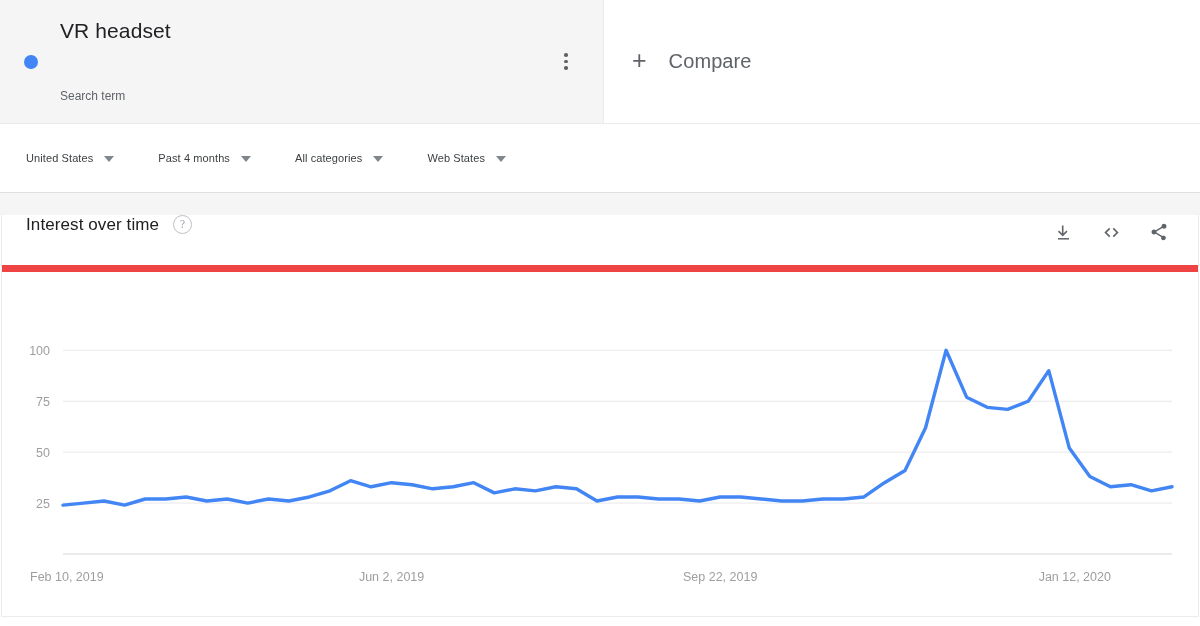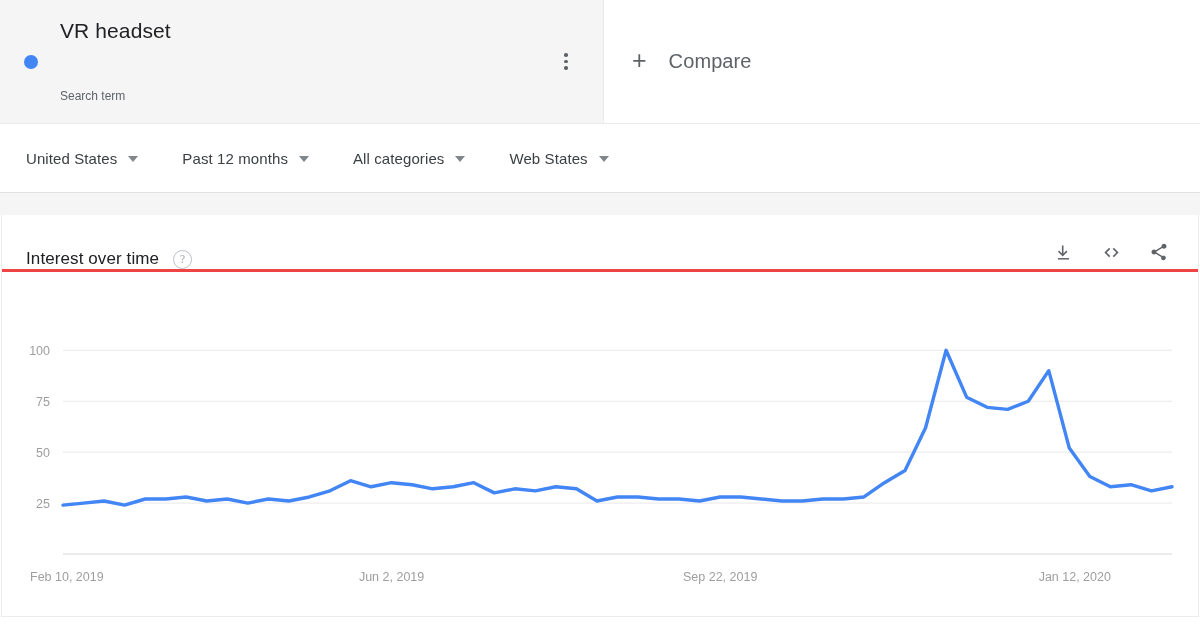--- a/index.html
+++ b/index.html
@@ -107,21 +107,21 @@
     box-sizing: border-box;
   }
   .filter {
     display: flex;
     align-items: center;
     cursor: pointer;
     margin-right: 44px;
   }
   .filter:first-child { margin-left: 26px; }
   .filter-label {
-    font-size: 15px;
+    font-size: 11px;
     color: #3c4043;
     letter-spacing: 0.1px;
   }
   .caret {
     width: 0; height: 0;
     border-left: 5.5px solid transparent;
     border-right: 5.5px solid transparent;
     border-top: 6.5px solid #80868b;
     margin-left: 11px;
     margin-top: 2px;
@@ -138,23 +138,23 @@
     margin: 0 1px 0 1px;
     background: #ffffff;
     border: 1px solid #ececec;
     border-top: none;
     box-sizing: border-box;
     height: 402px;
   }
   .card-head {
     height: 57px;
     display: flex;
-    align-items: flex-end;
+    align-items: flex-start;
     padding: 0 22px 0 24px;
-    border-bottom: 3px solid #ef4444;
+    border-bottom: 7px solid #ef4444;
     box-sizing: border-box;
   }
   .card-title {
     font-size: 17px;
     color: #202124;
     letter-spacing: 0.1px;
   }
   .help-icon {
     width: 17px;
     height: 17px;
@@ -209,21 +209,21 @@
     <span class="compare-label">Compare</span>
   </div>
 </div>
 
 <div class="filter-bar">
   <div class="filter">
     <span class="filter-label">United States</span>
     <span class="caret"></span>
   </div>
   <div class="filter">
-    <span class="filter-label">Past 12 months</span>
+    <span class="filter-label">Past 4 months</span>
     <span class="caret"></span>
   </div>
   <div class="filter">
     <span class="filter-label">All categories</span>
     <span class="caret"></span>
   </div>
   <div class="filter">
     <span class="filter-label">Web States</span>
     <span class="caret"></span>
   </div>

